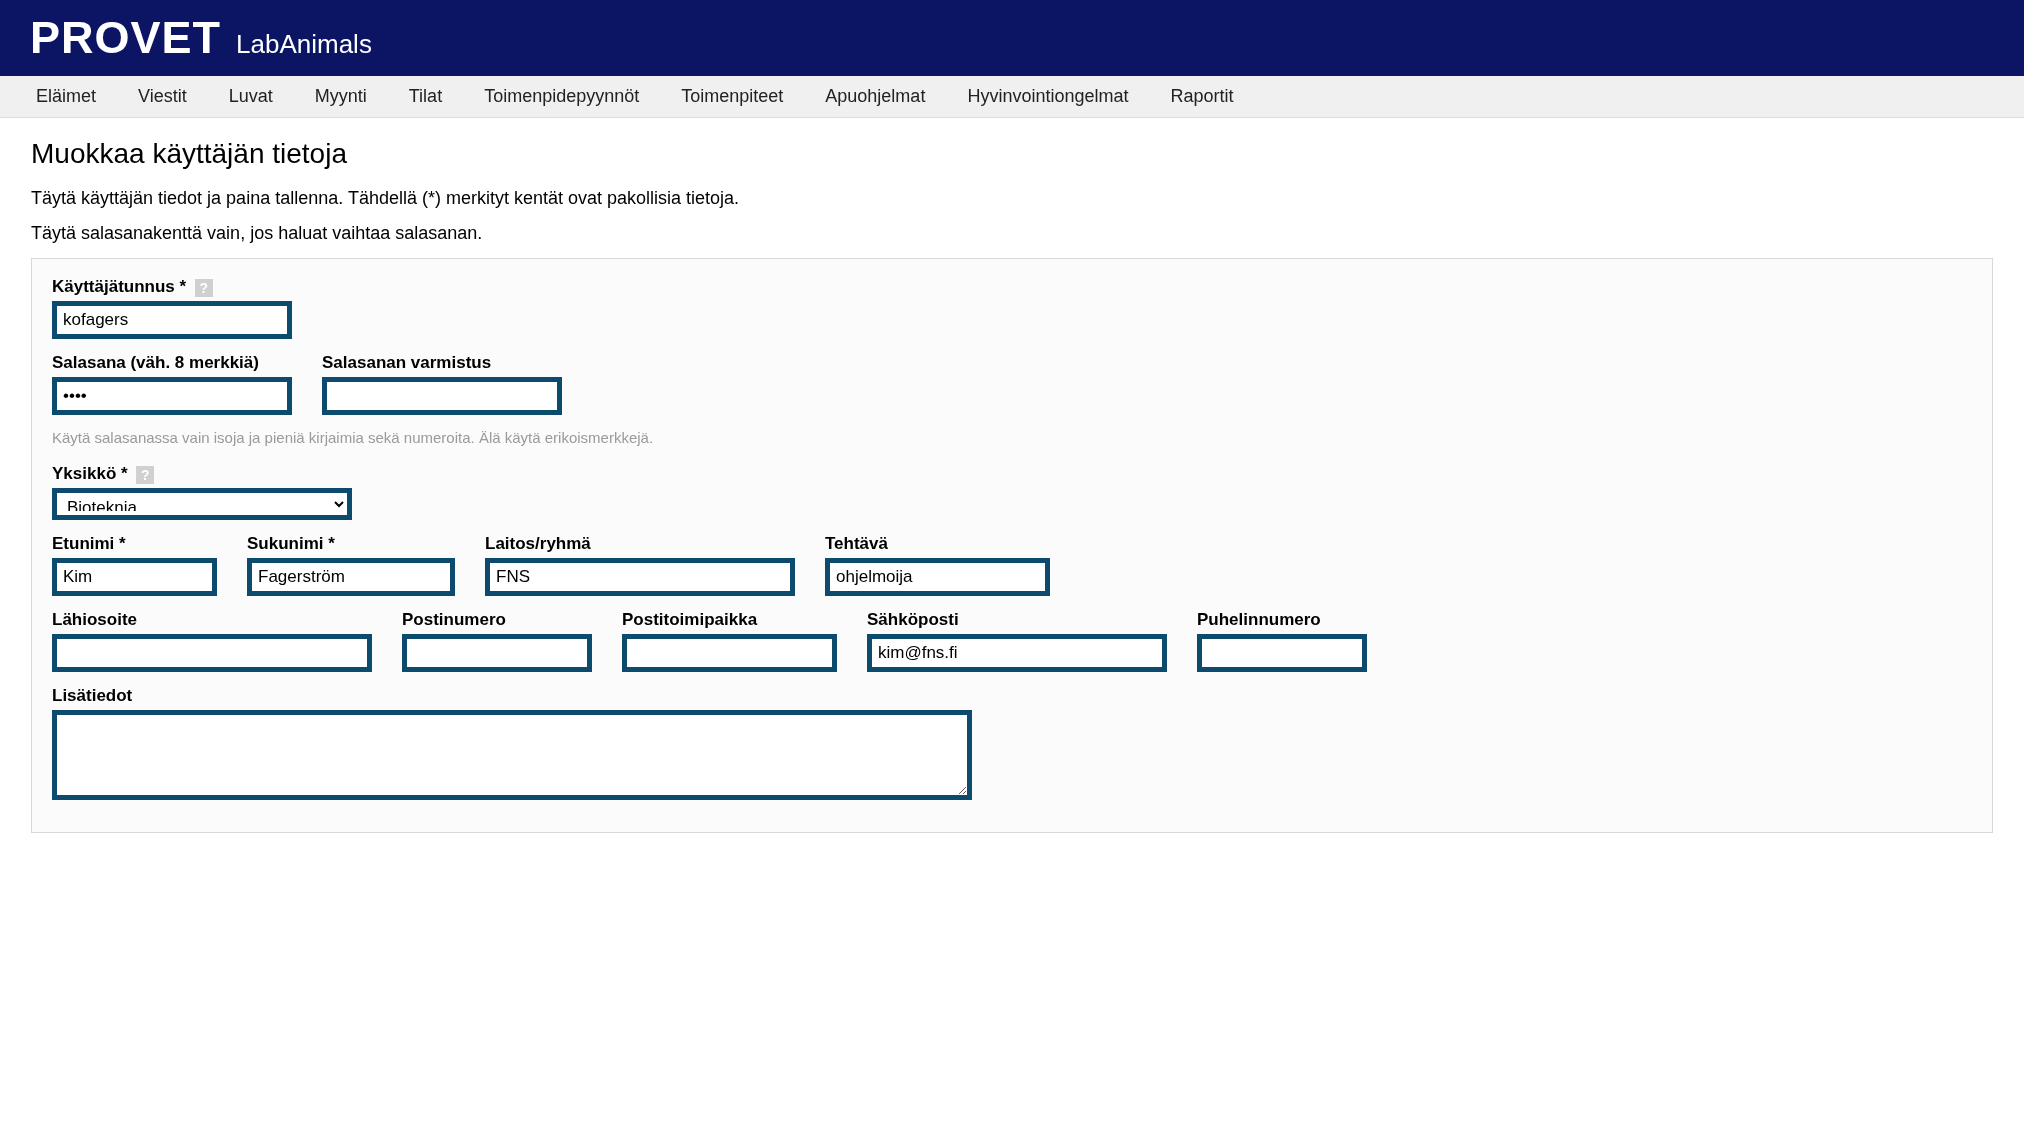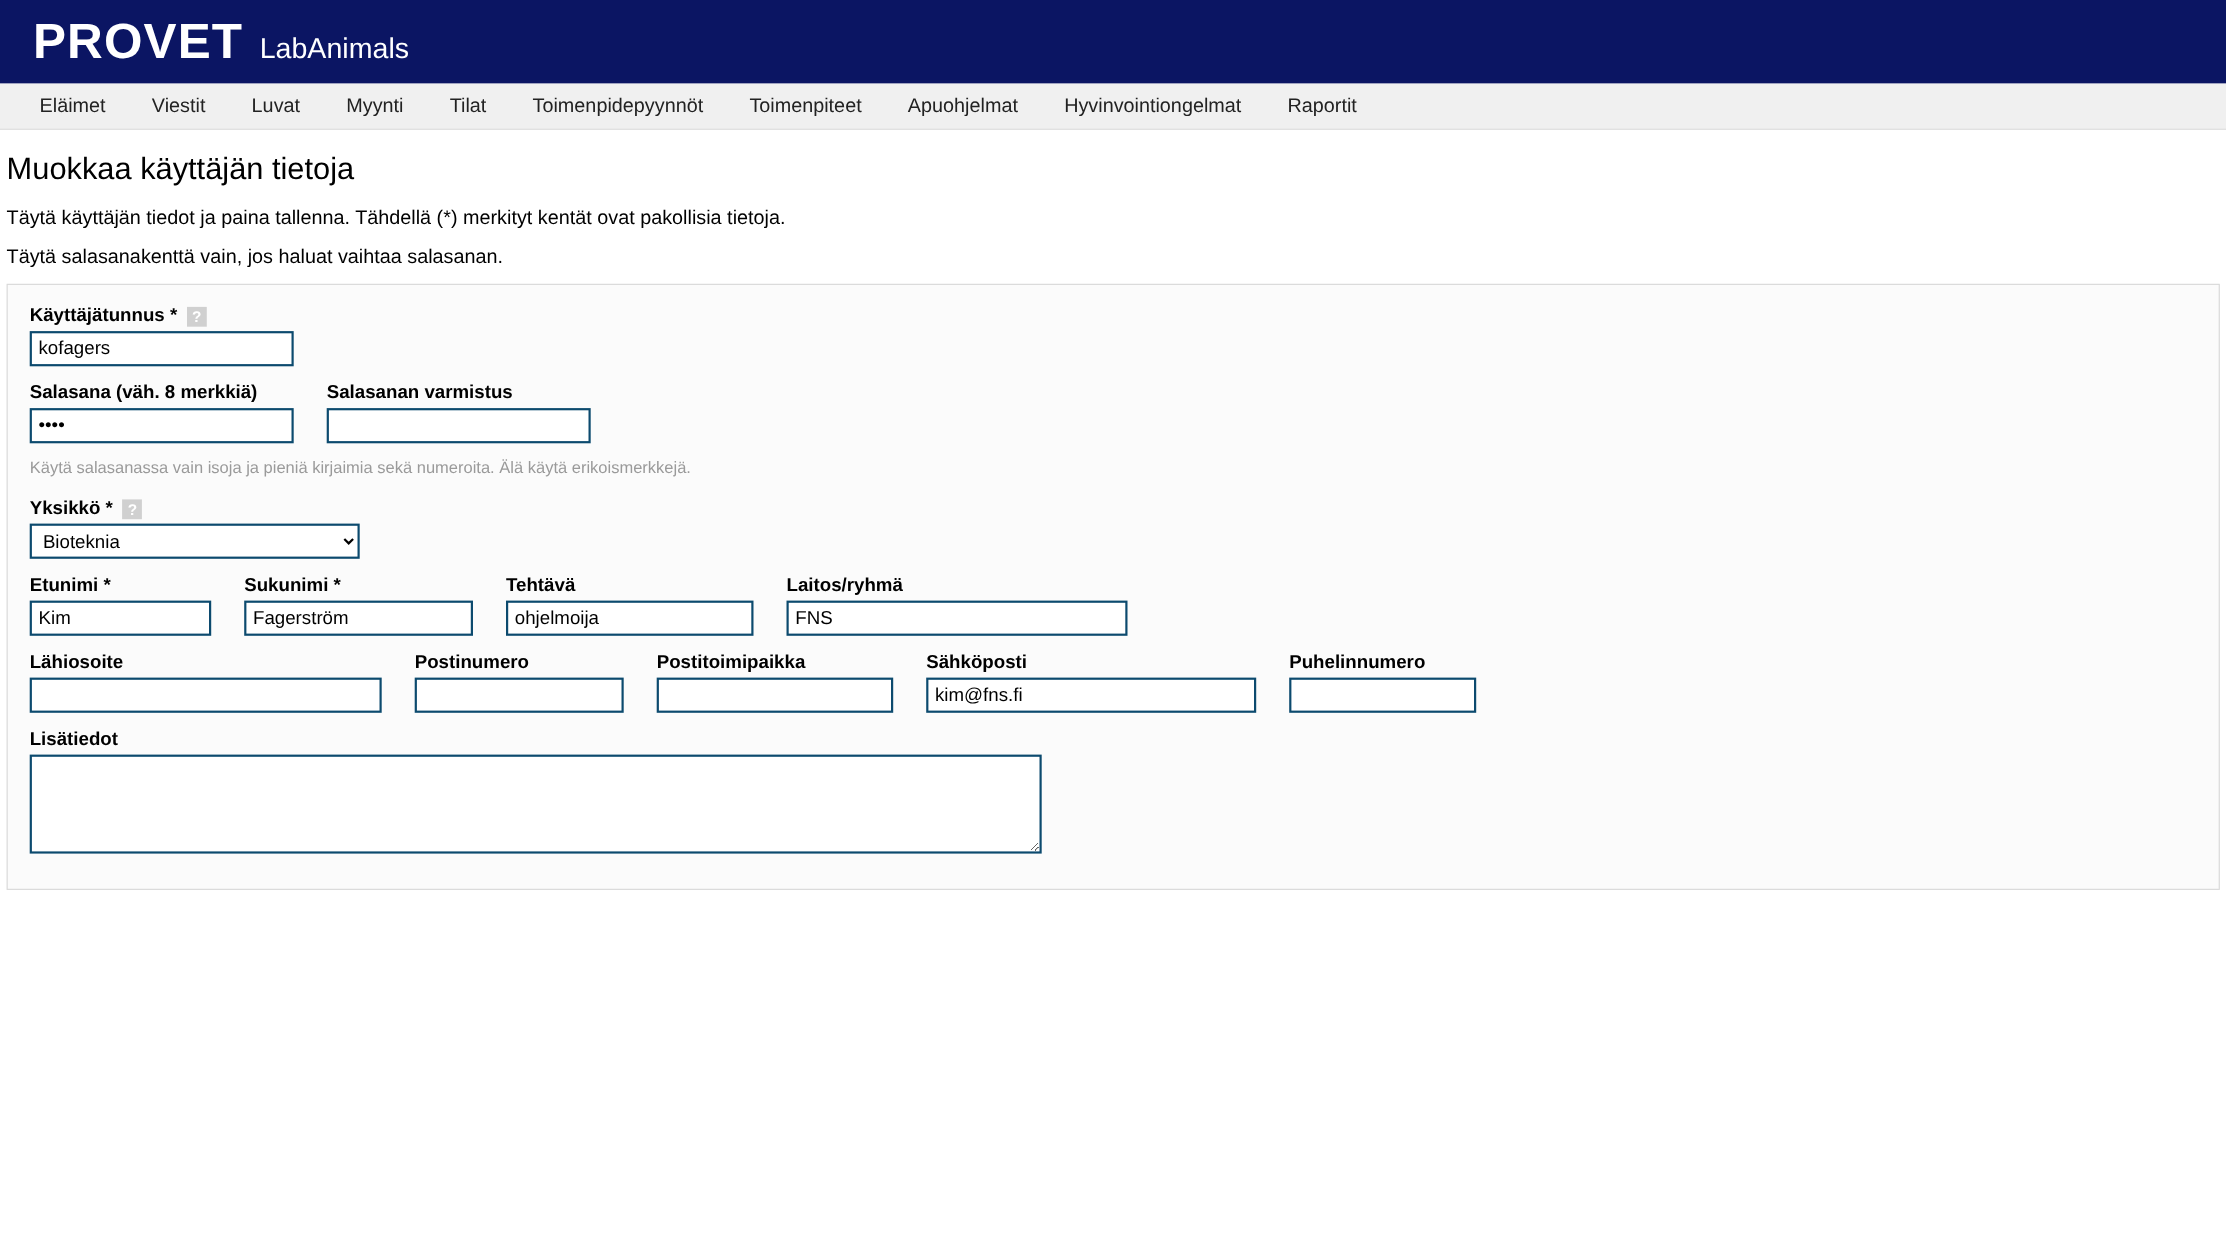--- a/index.html
+++ b/index.html
@@ -2,28 +2,28 @@
 <html><head>
   <meta charset="utf-8">
   <style>
     * { box-sizing: border-box; margin: 0; padding: 0; }
     body { font-family: Verdana, Arial, sans-serif; font-size: 17px; background: #fff; }
     .header { background: #0b1563; padding: 12px 30px; display: flex; align-items: baseline; gap: 10px; }
     .header-brand { color: #fff; font-weight: bold; font-size: 45px; letter-spacing: 1px; }
     .header-sub { color: #fff; font-size: 26px; font-weight: normal; margin-left: 5px; text-align: right; }
     .navbar { background: #f0f0f0; border-bottom: 1px solid #ddd; padding: 10px 36px; display: flex; gap: 42px; }
     .nav-item { color: #222; cursor: pointer; font-size: 18px; }
-    .content { padding: 20px 6px; }
+    .content { padding: 20px 31px; }
     .page-title { font-size: 28px; font-weight: normal; margin-bottom: 18px; }
     .instr { font-size: 18px; margin-bottom: 14px; }
     .form-panel { border: 1px solid #d8d8d8; background: #fbfbfb; padding: 18px 20px; margin-top: 14px; }
     .fld-label { font-weight: bold; font-size: 17px; display: block; margin-bottom: 4px; }
     .help-icon { display: inline-block; width: 18px; height: 18px; background: #d0d0d0; color: #fff; text-align: center; font-size: 14px; line-height: 18px; vertical-align: middle; margin-left: 4px; }
     input[type=text], input[type=password], select, textarea {
-      border: 2px solid #0c4a6e; background: #fff; padding: 4px 6px; font-size: 17px; font-family: inherit;
+      border: 5px solid #0c4a6e; background: #fff; padding: 4px 6px; font-size: 17px; font-family: inherit;
     }
     .row { display: flex; gap: 30px; margin-bottom: 14px; flex-wrap: wrap; }
     .col { display: flex; flex-direction: column; }
     .hint { color: #9a9a9a; font-size: 15px; margin-bottom: 18px; }
     select { width: 300px; height: 32px; }
     textarea { width: 920px; height: 90px; resize: both; }
   </style>
 </head>
 <body>
 
@@ -90,26 +90,26 @@
     <div class="row">
       <div class="col">
         <label class="fld-label">Etunimi *</label>
         <input type="text" style="width: 165px;" value="Kim">
       </div>
       <div class="col">
         <label class="fld-label">Sukunimi *</label>
         <input type="text" style="width: 208px;" value="Fagerström">
       </div>
       <div class="col">
+        <label class="fld-label">Laitos/ryhmä</label>
+        <input type="text" style="width: 310px;" value="FNS">
+      </div>
+      <div class="col">
         <label class="fld-label">Tehtävä</label>
         <input type="text" style="width: 225px;" value="ohjelmoija">
-      </div>
-      <div class="col">
-        <label class="fld-label">Laitos/ryhmä</label>
-        <input type="text" style="width: 310px;" value="FNS">
       </div>
     </div>
 
     <div class="row">
       <div class="col">
         <label class="fld-label">Lähiosoite</label>
         <input type="text" style="width: 320px;" value="">
       </div>
       <div class="col">
         <label class="fld-label">Postinumero</label>

